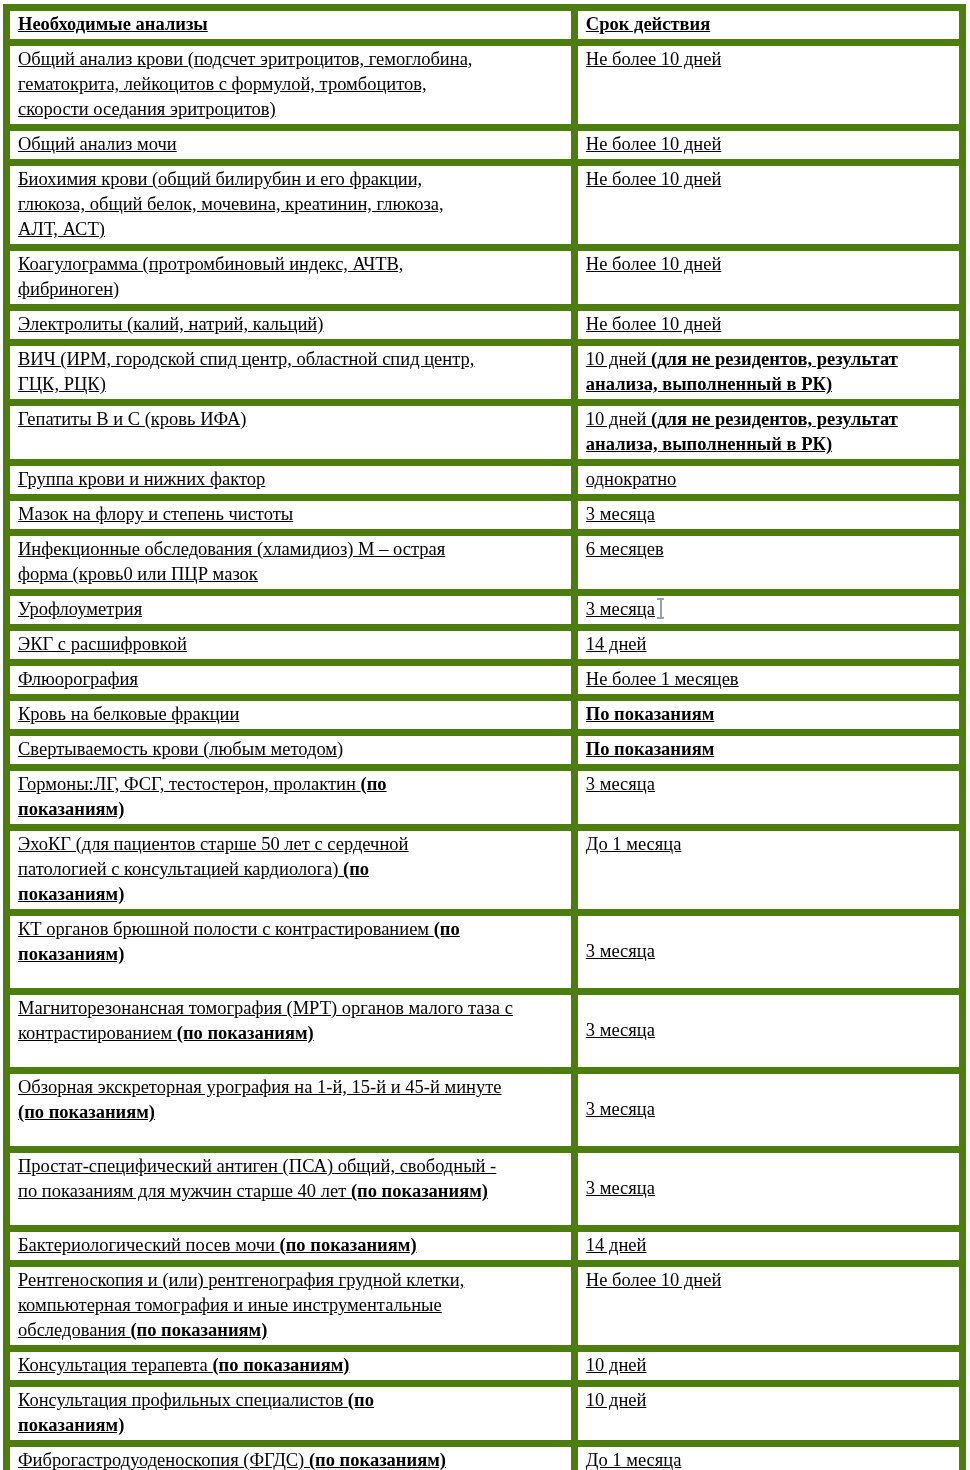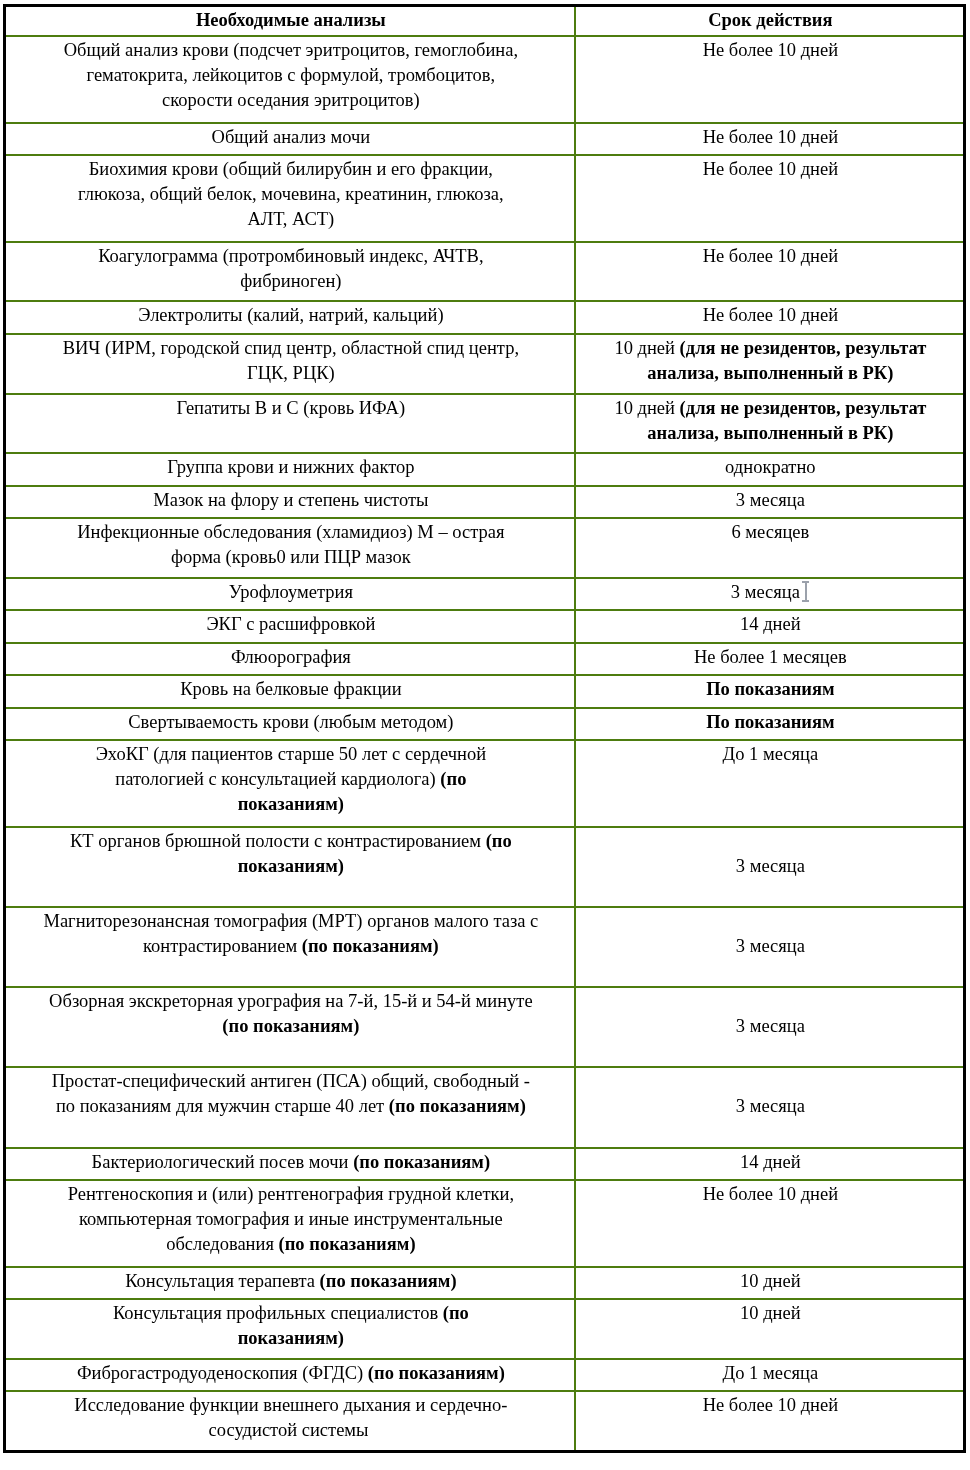--- a/index.html
+++ b/index.html
@@ -14,28 +14,29 @@
   table.doc-table{
     position:absolute;left:3px;top:4px;
     width:963px;height:1449px;
     border-collapse:collapse;
     table-layout:fixed;
     border:3px solid #000000;
   }
   col.c1{width:59.4%;}
   col.c2{width:40.6%;}
   th,td{
-    border:2px solid #4d7c0f;
+    border:7px solid #4d7c0f;
     vertical-align:top;
-    text-align:center;
+    text-align:left;
     padding:1px 6px 2px 8px;
     font-size:18.5px;
     line-height:25px;
     white-space:pre-wrap;
     overflow:hidden;
+    text-decoration:underline;
   }
   th{font-weight:bold;}
   b{font-weight:bold;}
   td.vmid{vertical-align:middle;}
   td.pad-tall{padding-bottom:21px;}
   
   .ibeam{
     display:inline-block;position:relative;
     width:9px;height:21px;margin-left:1px;
     vertical-align:-4px;
@@ -129,37 +130,42 @@
         </tr>
         <tr>
           <td><span>Кровь на белковые фракции</span></td>
           <td><b>По показаниям</b></td>
         </tr>
         <tr>
           <td><span>Свертываемость крови (любым методом)</span></td>
           <td><b>По показаниям</b></td>
         </tr>
         <tr>
+          <td><span>Гормоны:ЛГ, ФСГ, тестостерон, пролактин </span><b>(по
+показаниям)</b></td>
+          <td><span>3 месяца</span></td>
+        </tr>
+        <tr>
           <td><span>ЭхоКГ (для пациентов старше 50 лет с сердечной
 патологией с консультацией кардиолога) </span><b>(по
 показаниям)</b></td>
           <td><span>До 1 месяца</span></td>
         </tr>
         <tr>
           <td class="pad-tall"><span>КТ органов брюшной полости с контрастированием </span><b>(по
 показаниям)</b></td>
           <td class="vmid"><span>3 месяца</span></td>
         </tr>
         <tr>
           <td class="pad-tall"><span>Магниторезонансная томография (МРТ) органов малого таза с
 контрастированием </span><b>(по показаниям)</b></td>
           <td class="vmid"><span>3 месяца</span></td>
         </tr>
         <tr>
-          <td class="pad-tall"><span>Обзорная экскреторная урография на 7-й, 15-й и 54-й минуте
+          <td class="pad-tall"><span>Обзорная экскреторная урография на 1-й, 15-й и 45-й минуте
 </span><b>(по показаниям)</b></td>
           <td class="vmid"><span>3 месяца</span></td>
         </tr>
         <tr>
           <td class="pad-tall"><span>Простат-специфический антиген (ПСА) общий, свободный -
 по показаниям для мужчин старше 40 лет </span><b>(по показаниям)</b></td>
           <td class="vmid"><span>3 месяца</span></td>
         </tr>
         <tr>
           <td><span>Бактериологический посев мочи </span><b>(по показаниям)</b></td>

